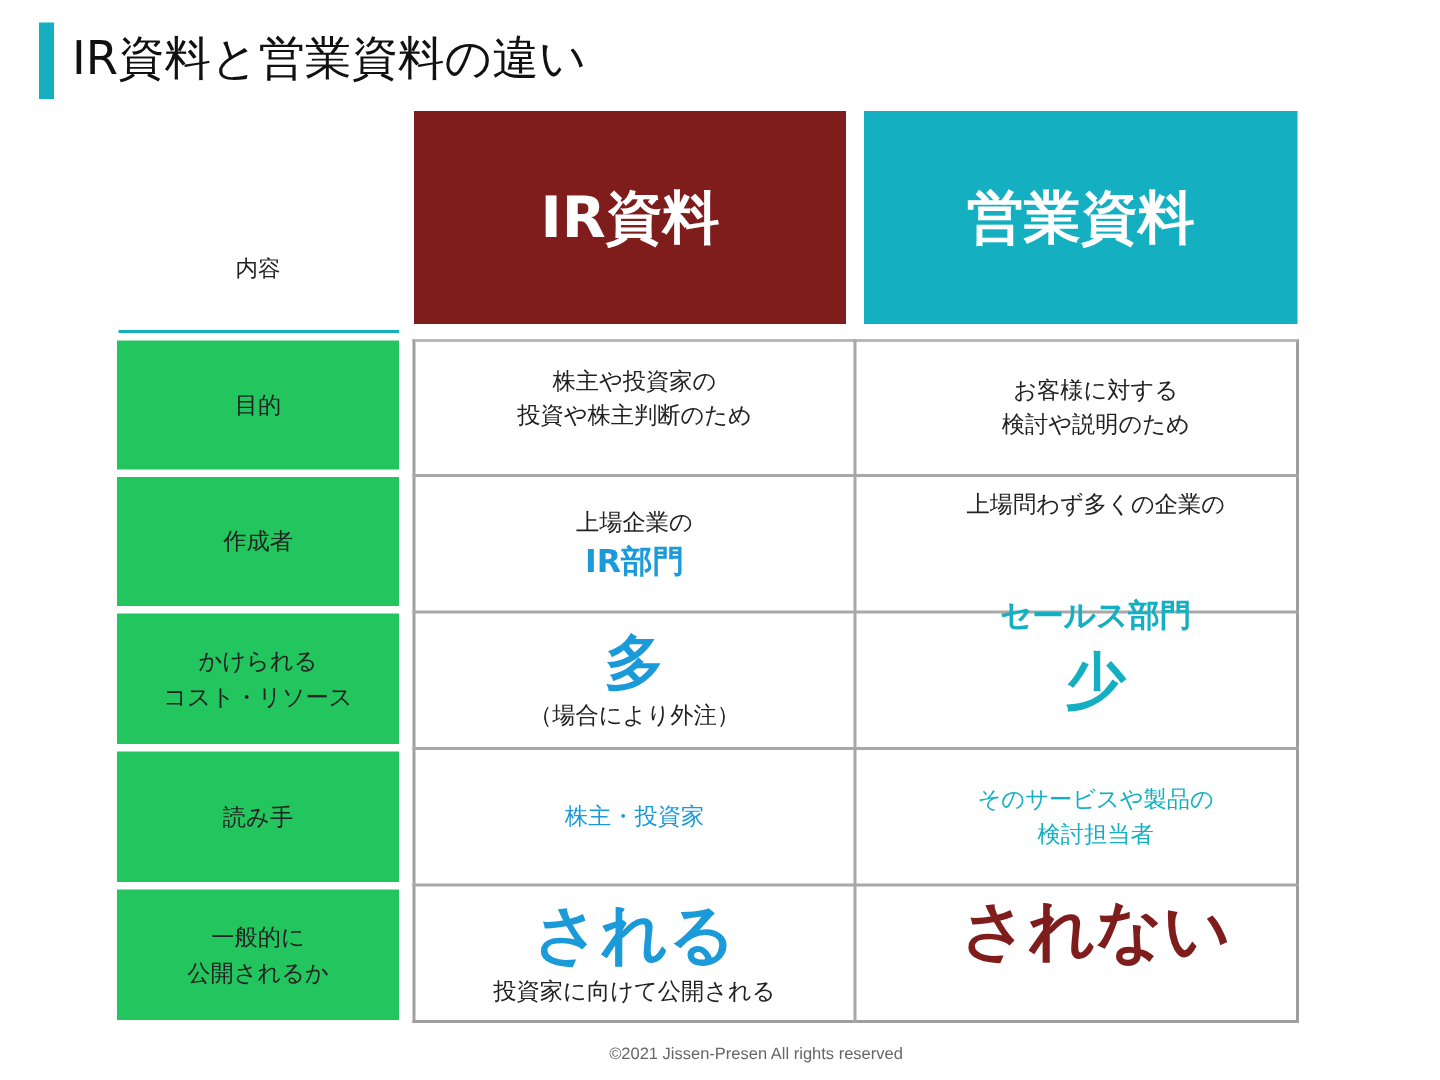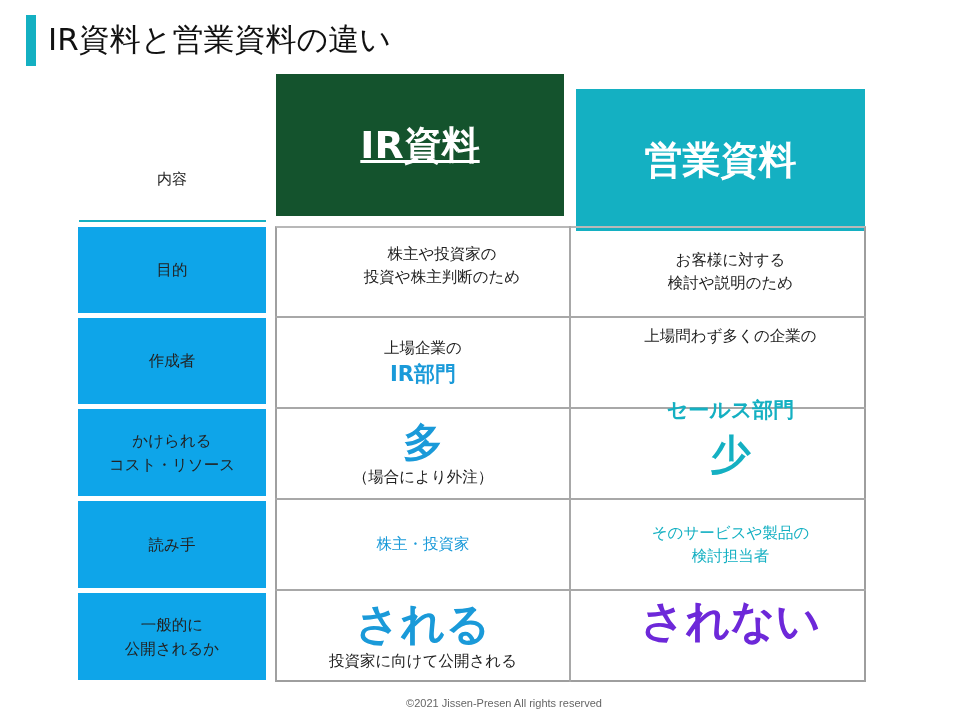--- a/index.html
+++ b/index.html
@@ -5,26 +5,26 @@
   * { box-sizing: border-box; margin: 0; padding: 0; }
   html, body { width: 960px; height: 720px; background: #ffffff; overflow: hidden; }
   body { position: relative; font-family: "DejaVu Sans", "Liberation Sans", sans-serif; color: #222; }
 
   .title-bar { position: absolute; left: 26px; top: 15px; width: 10px; height: 51px; background: #14b0c2; }
   .title { position: absolute; left: 48px; top: 14px; font-size: 31px; line-height: 50px; color: #111; font-weight: normal; white-space: nowrap; text-align: center; }
 
   .head-box { position: absolute; top: 74px; height: 142px; display: flex; align-items: center; justify-content: center;
               color: #fff; font-weight: bold; font-size: 38px; }
   .head-ir { left: 276px; width: 288px; }
-  .head-sales { left: 576px; width: 289px; margin-top: 15px; }
+  .head-sales { left: 576px; width: 289px; }
 
   .label-header { position: absolute; left: 78px; top: 170px; width: 188px; text-align: center; font-size: 15px; color: #222; }
   .label-underline { position: absolute; left: 79px; top: 220px; width: 187px; height: 2px; background: #14b0c2; }
 
-  .row-label { position: absolute; left: 78px; width: 188px; background: #0ea5e9; display: flex; align-items: center;
+  .row-label { position: absolute; left: 78px; width: 188px; background: #22c55e; display: flex; align-items: center;
                justify-content: center; text-align: center; font-size: 15.5px; line-height: 24px; color: #222; white-space: pre-line; }
 
   .grid { position: absolute; left: 275px; top: 226px; width: 591px; height: 456px; border: 2px solid #9e9e9e;
           border-top-color: #b8b8b8; border-left-color: #a0a0a0; }
   .hline { position: absolute; left: 275px; width: 591px; height: 2px; background: #a8a8a8; }
   .vline { position: absolute; left: 569px; top: 226px; width: 2px; height: 456px; background: #a8a8a8; }
 
   .cell { position: absolute; display: flex; flex-direction: column; align-items: center; justify-content: center;
           text-align: center; font-size: 15.5px; line-height: 23px; color: #222; }
   .cell-ir { left: 277px; width: 292px; }
@@ -36,42 +36,42 @@
 
   .footer { position: absolute; left: 0; width: 960px; top: 697px; text-align: center; font-size: 11px; color: #666;
             font-family: "Liberation Sans", sans-serif; padding-left: 48px; }
 </style>
 </head>
 <body>
 
 <div class="title-bar"></div>
 <h1 class="title">IR資料と営業資料の違い</h1>
 
-<div class="head-box head-ir" style="background:#14532d;text-decoration:underline;">IR資料</div>
+<div class="head-box head-ir" style="background:#7f1d1d;">IR資料</div>
 <div class="head-box head-sales" style="background:#14b0c2;">営業資料</div>
 
 <div class="label-header">内容</div>
 <div class="label-underline"></div>
 
 <div class="row-label" style="top:227px;height:86px;">目的</div>
 <div class="row-label" style="top:318px;height:86px;">作成者</div>
 <div class="row-label" style="top:409px;height:87px;">かけられる
 コスト・リソース</div>
 <div class="row-label" style="top:501px;height:87px;">読み手</div>
 <div class="row-label" style="top:593px;height:87px;">一般的に
 公開されるか</div>
 
 <div class="grid"></div>
 <div class="hline" style="top:316px;"></div>
 <div class="hline" style="top:407px;"></div>
 <div class="hline" style="top:498px;"></div>
 <div class="hline" style="top:589px;"></div>
 <div class="vline"></div>
 
-<div class="cell cell-ir" style="top:228px;height:76px;margin-left:19px;">
+<div class="cell cell-ir" style="top:228px;height:76px;">
   <span class="ml">株主や投資家の
 投資や株主判断のため</span>
 </div>
 <div class="cell cell-sales" style="top:228px;height:88px;">
   <span class="ml">お客様に対する
 検討や説明のため</span>
 </div>
 
 <div class="cell cell-ir" style="top:318px;height:89px;">
   <span>上場企業の</span>
@@ -96,16 +96,16 @@
 <div class="cell cell-sales" style="top:500px;height:89px;color:#14b0c2;">
   <span class="ml">そのサービスや製品の
 検討担当者</span>
 </div>
 
 <div class="cell cell-ir" style="top:591px;height:89px;">
   <span class="xhuge" style="color:#1a9ad9;">される</span>
   <span>投資家に向けて公開される</span>
 </div>
 <div class="cell cell-sales" style="top:591px;height:60px;">
-  <span class="xhuge" style="color:#6d28d9;">されない</span>
+  <span class="xhuge" style="color:#7f1d1d;">されない</span>
 </div>
 
 <div class="footer">©2021 Jissen-Presen All rights reserved</div>
 
 </body></html>

